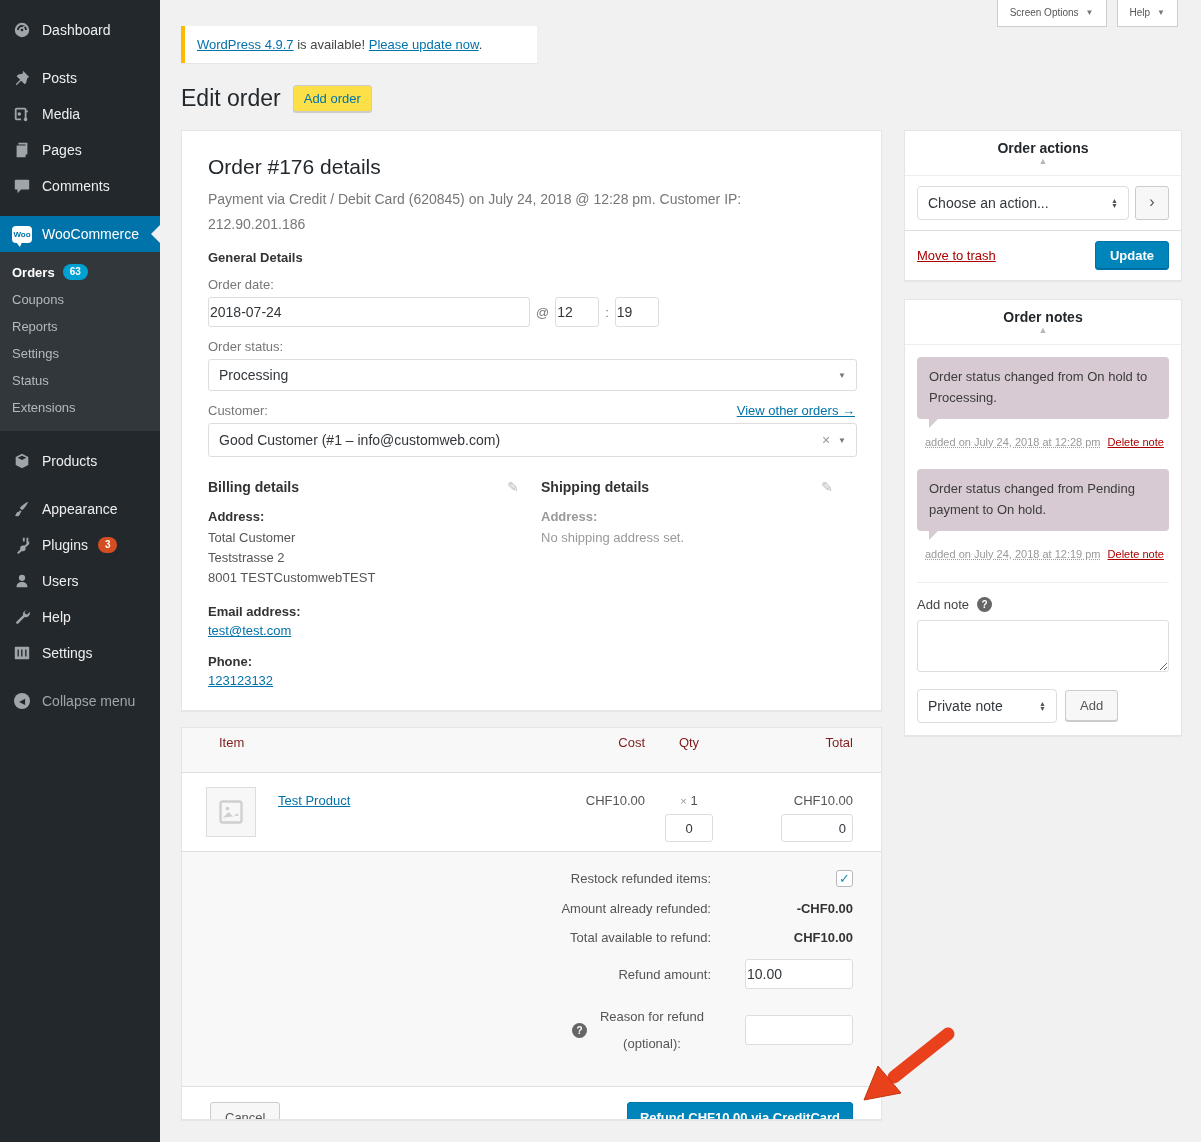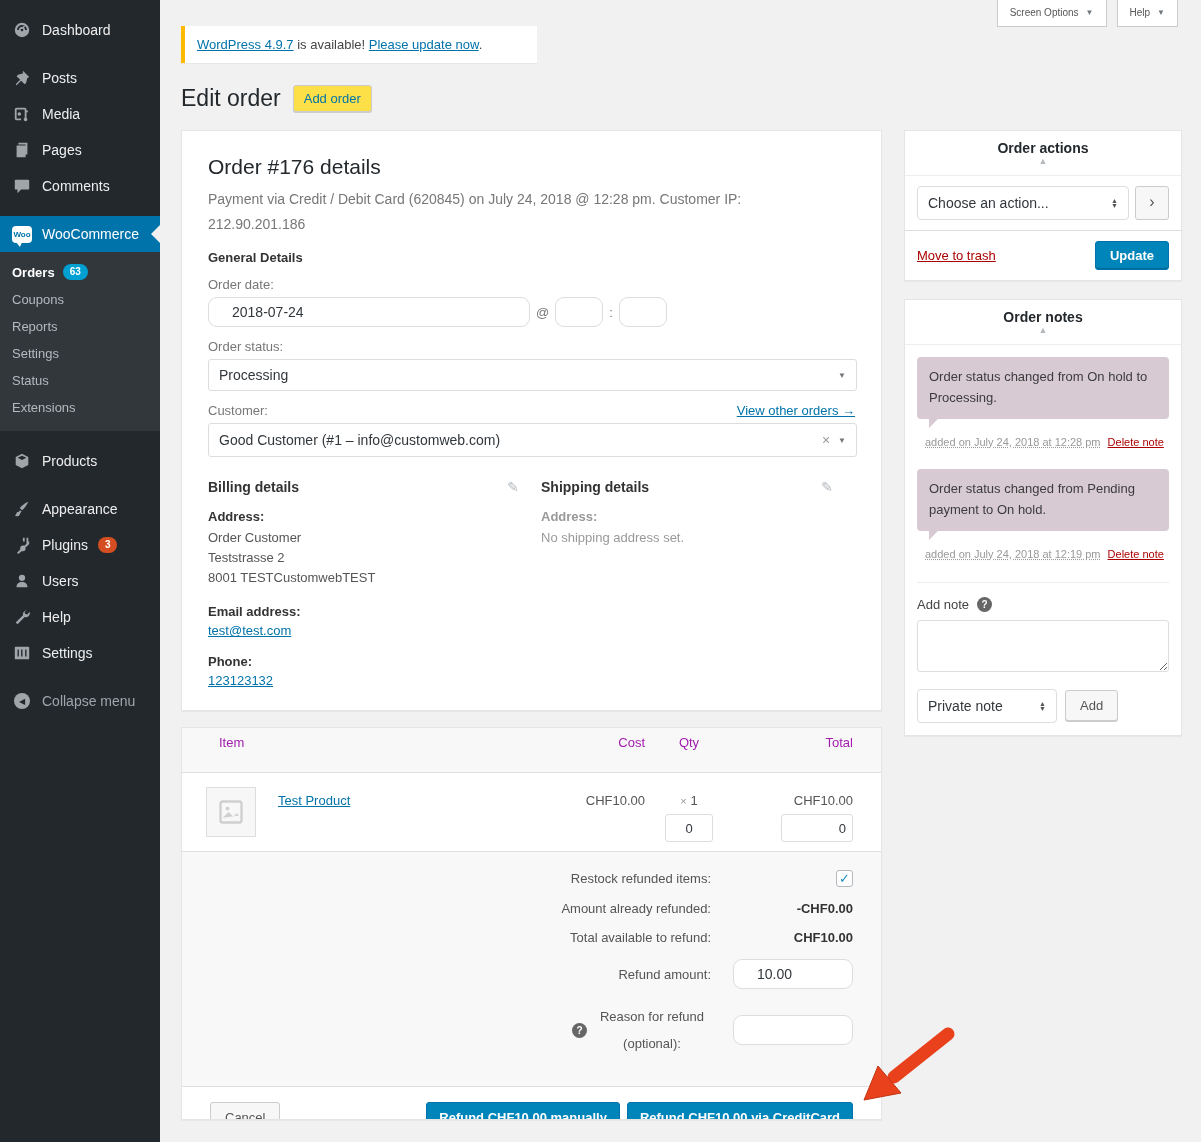--- a/index.html
+++ b/index.html
@@ -58,21 +58,21 @@
   .card { background:#fff; border:1px solid #e5e5e5; box-shadow:0 1px 1px rgba(0,0,0,.04); }
   .main-card { position:absolute; left:21px; top:130px; width:701px; height:581px; padding:24px 26px; overflow:hidden; }
 
   .order-heading { font-size:21px; font-weight:400; color:#23282d; margin-bottom:8px; }
   .order-meta { font-size:14px; color:#777; line-height:1.75; width:620px; margin-bottom:14px; }
   .section-title { font-size:13px; font-weight:bold; color:#333; margin:10px 0 2px; }
   .field-label { font-size:13px; color:#777; margin:12px 0 5px; }
   .field-label-row { display:flex; justify-content:space-between; align-items:center; margin:12px 0 5px; }
   .link { color:#0073aa; text-decoration:underline; font-size:13px; }
 
-  .text-input { border:1px solid #ddd; border-radius:9px; background:#fff; height:30px; padding:0 23px; font-size:14px;
+  .text-input { border:1px solid #ddd; border-radius:3px; background:#fff; height:30px; padding:0 1px; font-size:14px;
     color:#32373c; font-family:inherit; }
   .date-row { display:flex; align-items:center; gap:6px; }
   .date-input { width:322px; }
   .time-input { width:44px; }
   .at-sign, .time-colon { color:#777; font-size:13px; }
 
   .faux-select { border:1px solid #ddd; border-radius:3px; background:#fff; height:32px; display:flex; align-items:center;
     padding:0 10px; font-size:14px; color:#32373c; cursor:pointer; position:relative; }
   .faux-select .fs-text { flex:1; }
   .status-select { width:649px; }
@@ -88,21 +88,21 @@
   .pencil-icon { font-size:0; cursor:pointer; margin-right:22px; }
   .pencil-icon::before { content:"✎"; font-size:14px; color:#b4b9be; }
   .addr-label { font-size:13px; font-weight:bold; color:#333; margin-bottom:4px; }
   .addr-line { font-size:13px; color:#555; line-height:1.55; }
   .addr-block { margin-bottom:16px; }
   .muted .addr-label, .muted .addr-line { color:#999; }
 
   
   .items-card { position:absolute; left:21px; top:727px; width:701px; height:393px; overflow:hidden; }
   .items-header { display:flex; align-items:center; background:#f8f8f8; border-bottom:1px solid #dfdfdf; height:45px;
-    color:#a21caf; font-size:13px; padding:0 28px 16px 37px; }
+    color:#7f1d1d; font-size:13px; padding:0 28px 16px 37px; }
   .col-item { flex:1; }
   .col-cost { width:110px; text-align:right; }
   .col-qty { width:88px; text-align:center; }
   .col-total { width:120px; text-align:right; }
   .product-row { display:flex; align-items:flex-start; padding:14px 28px 14px 24px; height:78px; background:#fff; }
   .thumb { width:50px; height:50px; background:#f7f7f7; border:1px solid #ddd; display:flex; align-items:center; justify-content:center; }
   .prod-name-cell { flex:1; display:flex; align-items:flex-start; gap:22px; }
   .prod-link { color:#0073aa; text-decoration:underline; font-size:13px; margin-top:6px; display:inline-block; }
   .cost-cell { width:110px; text-align:right; font-size:13px; color:#555; padding-top:6px; }
   .qty-cell { width:88px; text-align:center; font-size:13px; color:#555; padding-top:6px; }
@@ -113,21 +113,21 @@
   .total-input { width:72px; text-align:right; margin-top:6px; }
 
   .refund-area { background:#f8f8f8; border-top:1px solid #dfdfdf; padding:18px 28px 14px; }
   .refund-row { display:flex; justify-content:flex-end; align-items:center; margin-bottom:14px; }
   .refund-label { color:#555; font-size:13px; text-align:right; }
   .refund-ctrl { width:128px; text-align:right; margin-left:14px; }
   .refund-amount-bold { font-weight:bold; color:#333; font-size:13px; }
   .checkbox { display:inline-flex; width:17px; height:17px; border:1px solid #b4b9be; border-radius:3px; background:#fff;
     align-items:center; justify-content:center; cursor:pointer; }
   .checkbox.checked::before { content:"✓"; color:#1e8cbe; font-size:13px; font-weight:bold; }
-  .refund-input { width:120px; }
+  .refund-input { width:108px; }
   .reason-row { align-items:center; }
   .reason-label-wrap { display:flex; align-items:center; gap:6px; width:158px; justify-content:flex-end; }
   .reason-text { width:118px; text-align:center; color:#555; font-size:13px; line-height:2.1; }
   .help-icon { width:15px; height:15px; border-radius:50%; background:#666; color:#fff; font-size:10px; font-weight:bold;
     display:inline-flex; align-items:center; justify-content:center; cursor:pointer; flex:0 0 15px; }
   .help-icon::before { content:"?"; }
 
   .items-footer { border-top:1px solid #dfdfdf; background:#fff; padding:15px 28px 0 28px; display:flex; align-items:flex-start; }
   .btn { border-radius:3px; font-size:13px; cursor:pointer; font-family:inherit; }
   .btn-secondary { background:#f7f7f7; border:1px solid #ccc; color:#555; padding:7px 14px; box-shadow:0 1px 0 #ccc; }
@@ -361,21 +361,21 @@
     </div>
 
     <div class="addr-cols">
       <div class="addr-col-left">
         <div class="addr-head">
           <span class="addr-title">Billing details</span>
           <span class="pencil-icon"></span>
         </div>
         <div class="addr-block">
           <div class="addr-label">Address:</div>
-          <div class="addr-line">Order Customer</div>
+          <div class="addr-line">Total Customer</div>
           <div class="addr-line">Teststrasse 2</div>
           <div class="addr-line">8001 TESTCustomwebTEST</div>
         </div>
         <div class="addr-block">
           <div class="addr-label">Email address:</div>
           <a class="link">test@test.com</a>
         </div>
         <div class="addr-block">
           <div class="addr-label">Phone:</div>
           <a class="link">123123132</a>
@@ -449,21 +449,20 @@
           <span class="reason-text">Reason for refund (optional):</span>
         </span>
         <span class="refund-ctrl"><input class="text-input refund-input" style=""></span>
       </div>
     </div>
 
     <div class="items-footer">
       <button class="btn btn-secondary">Cancel</button>
       <span class="footer-spacer"></span>
       <span class="footer-btns">
-        <button class="btn btn-primary">Refund CHF10.00 manually</button>
         <button class="btn btn-primary">Refund CHF10.00 via CreditCard</button>
       </span>
     </div>
   </div>
 
   <div class="right-col">
     <div class="postbox">
       <div class="postbox-header">
         <span class="postbox-title">Order actions</span>
         <span class="toggle-icon"></span>

